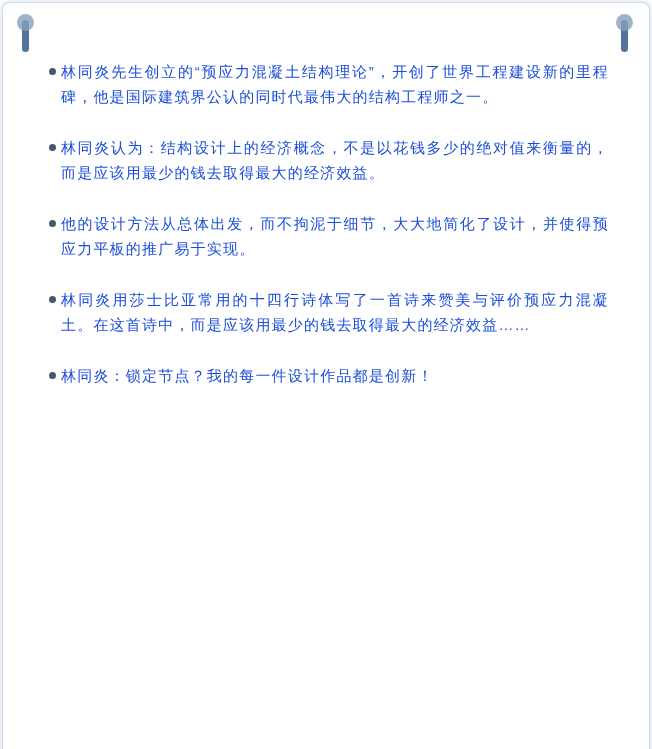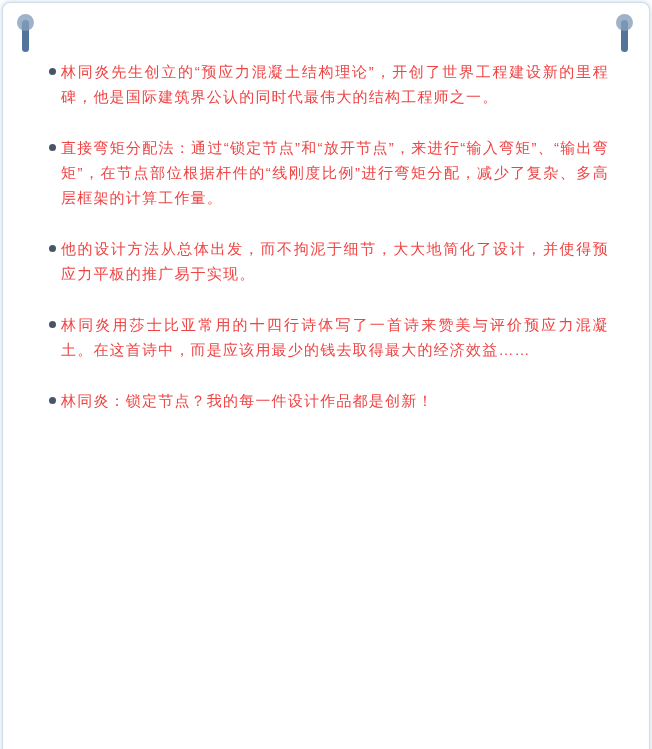--- a/index.html
+++ b/index.html
@@ -57,21 +57,21 @@
     list-style: none;
     margin: 0;
     padding: 0;
   }
   li.note {
     position: relative;
     margin: 0 4px 26px 0;
     font-size: 15px;
     line-height: 25px;
     letter-spacing: 1.2px;
-    color: #ef4444;
+    color: #1d4ed8;
     text-align: justify;
   }
   li.note .bullet-dot {
     position: absolute;
     left: -12px;
     top: 9px;
     width: 7px;
     height: 7px;
     border-radius: 50%;
     background: #485568;
@@ -95,21 +95,21 @@
     <div class="pin-head"></div>
   </div>
 
   <ul class="notes">
       <li class="note">
         <span class="bullet-dot"></span>
         <span class="note-text">林同炎先生创立的“预应力混凝土结构理论”，开创了世界工程建设新的里程碑，他是国际建筑界公认的同时代最伟大的结构工程师之一。</span>
       </li>
       <li class="note">
         <span class="bullet-dot"></span>
-        <span class="note-text">直接弯矩分配法：通过“锁定节点”和“放开节点”，来进行“输入弯矩”、“输出弯矩”，在节点部位根据杆件的“线刚度比例”进行弯矩分配，减少了复杂、多高层框架的计算工作量。</span>
+        <span class="note-text">林同炎认为：结构设计上的经济概念，不是以花钱多少的绝对值来衡量的，而是应该用最少的钱去取得最大的经济效益。</span>
       </li>
       <li class="note">
         <span class="bullet-dot"></span>
         <span class="note-text">他的设计方法从总体出发，而不拘泥于细节，大大地简化了设计，并使得预应力平板的推广易于实现。</span>
       </li>
       <li class="note">
         <span class="bullet-dot"></span>
         <span class="note-text">林同炎用莎士比亚常用的十四行诗体写了一首诗来赞美与评价预应力混凝土。在这首诗中，而是应该用最少的钱去取得最大的经济效益……</span>
       </li>
       <li class="note">

